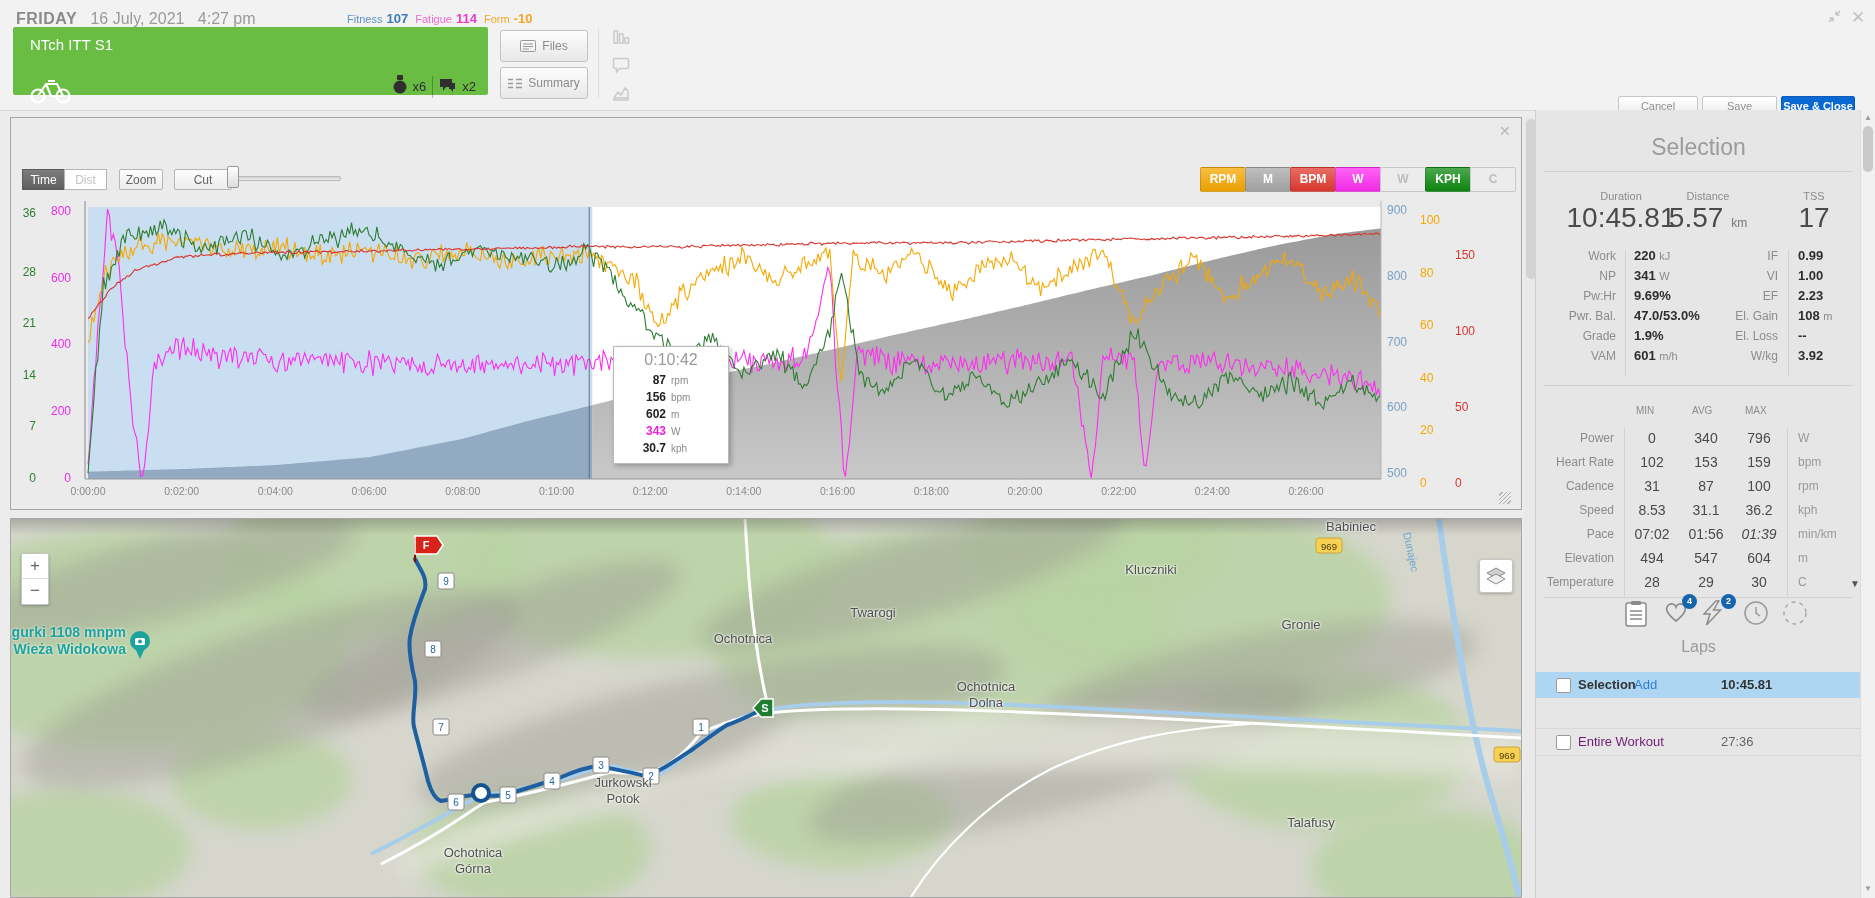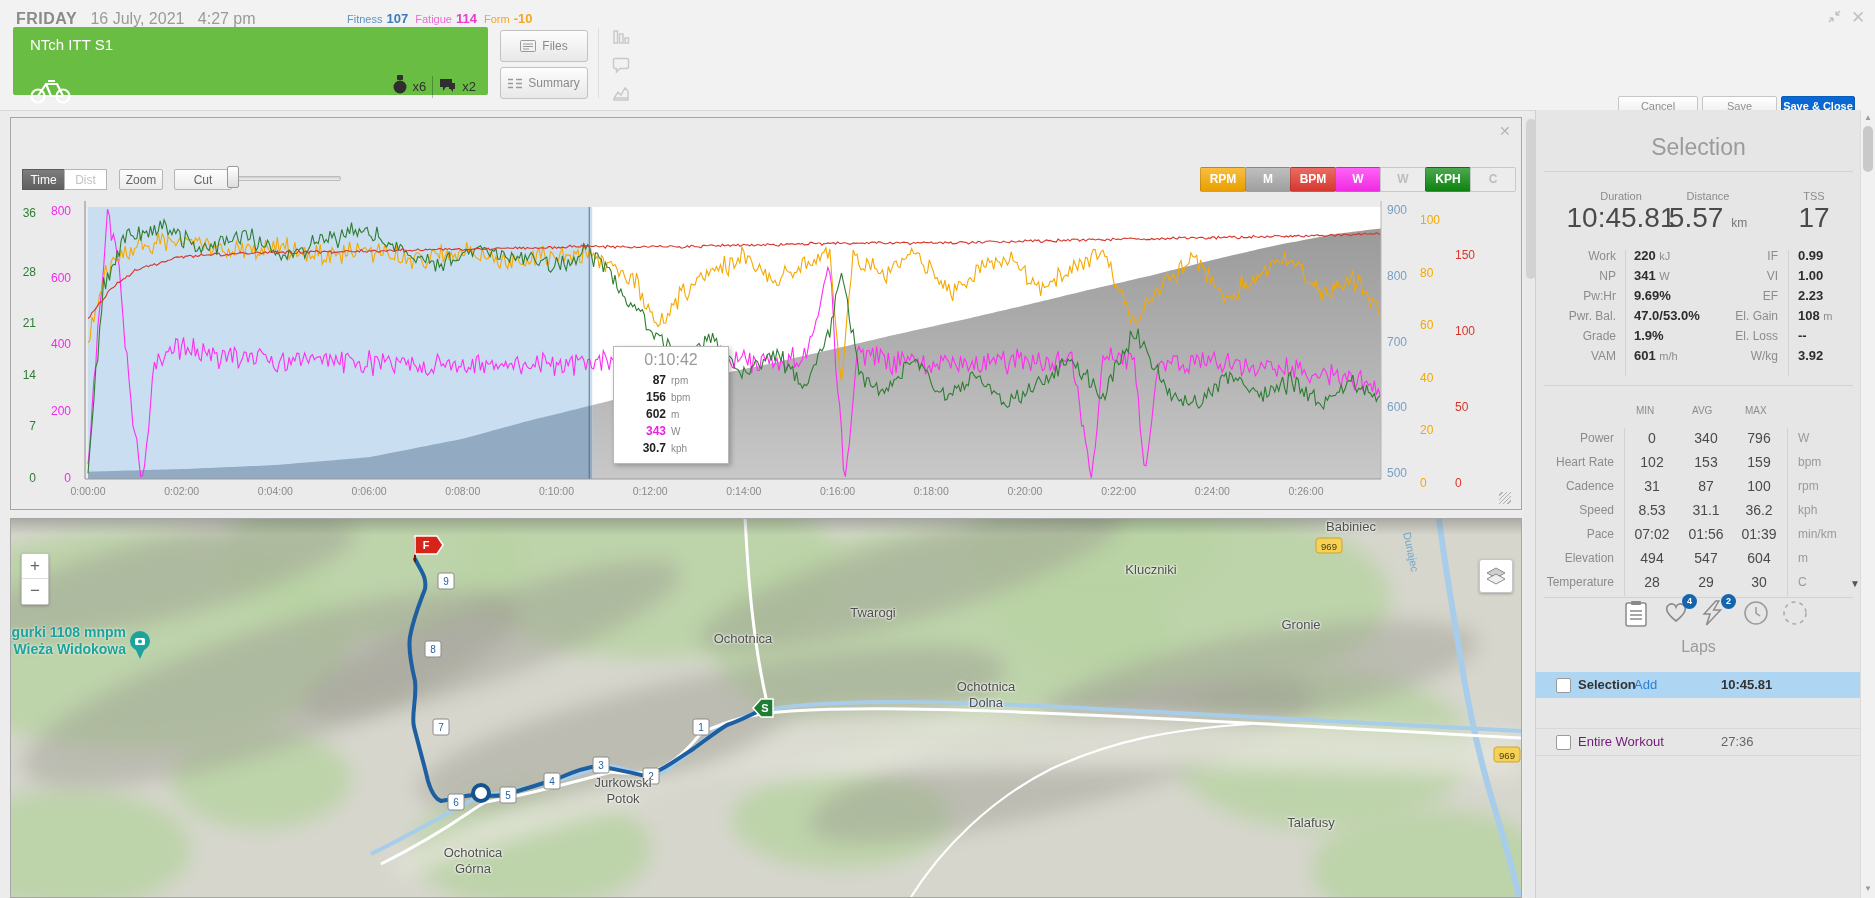--- a/index.html
+++ b/index.html
@@ -527,21 +527,21 @@
           <span class="lab">Speed</span>
           <span class="c" style="left:116px;">8.53</span>
           <span class="c" style="left:170px;">31.1</span>
           <span class="c" style="left:223px;">36.2</span>
           <span class="un">kph</span>
         </div>
         <div class="mm-row" style="top: 412px;">
           <span class="lab">Pace</span>
           <span class="c" style="left:116px;">07:02</span>
           <span class="c" style="left:170px;">01:56</span>
-          <span class="c" style="left:223px;">01:39</span>
+          <span class="c" style="left:223px;font-style:italic;">01:39</span>
           <span class="un">min/km</span>
         </div>
         <div class="mm-row" style="top: 436px;">
           <span class="lab">Elevation</span>
           <span class="c" style="left:116px;">494</span>
           <span class="c" style="left:170px;">547</span>
           <span class="c" style="left:223px;">604</span>
           <span class="un">m</span>
         </div>
         <div class="mm-row" style="top: 460px;">

